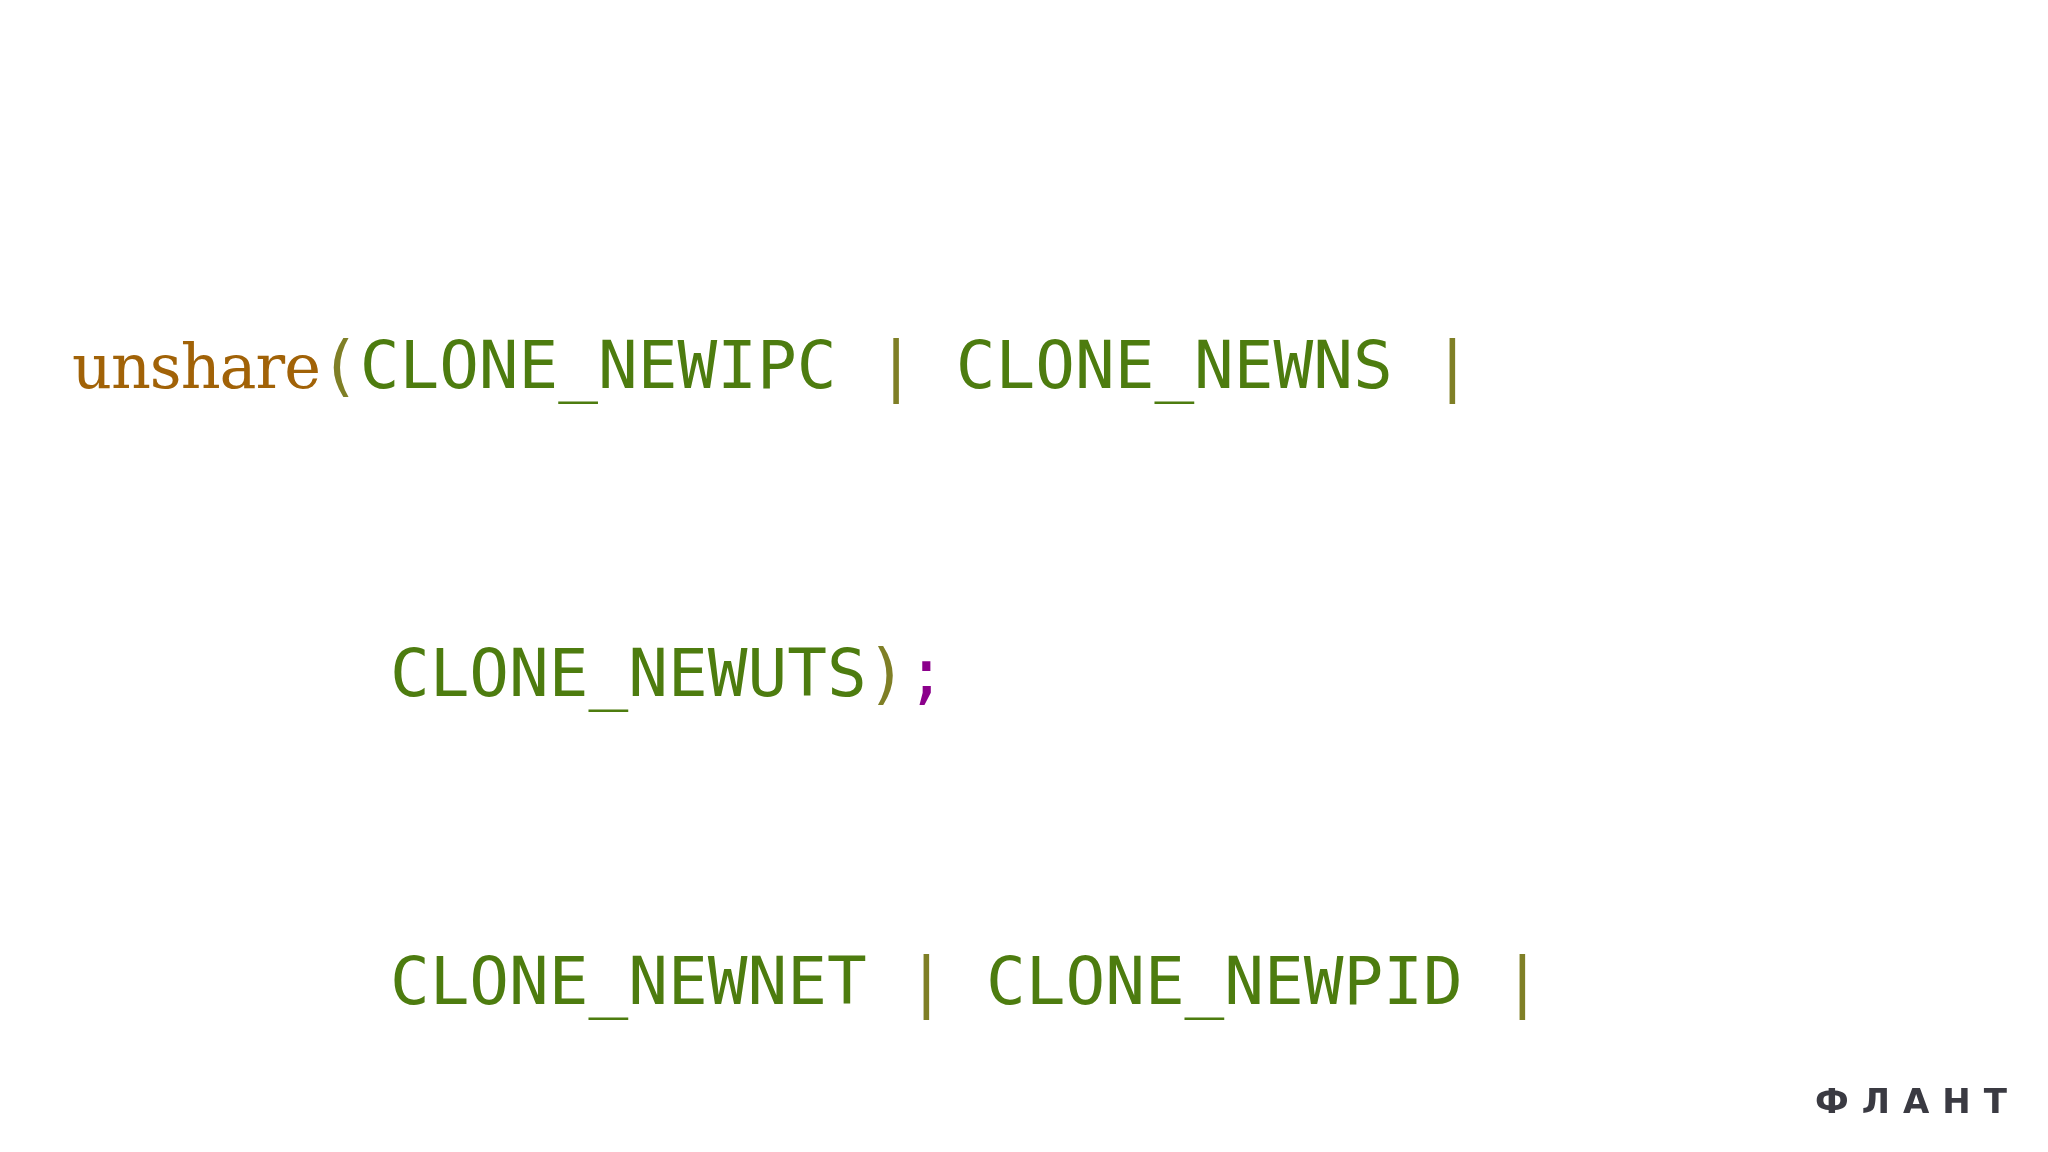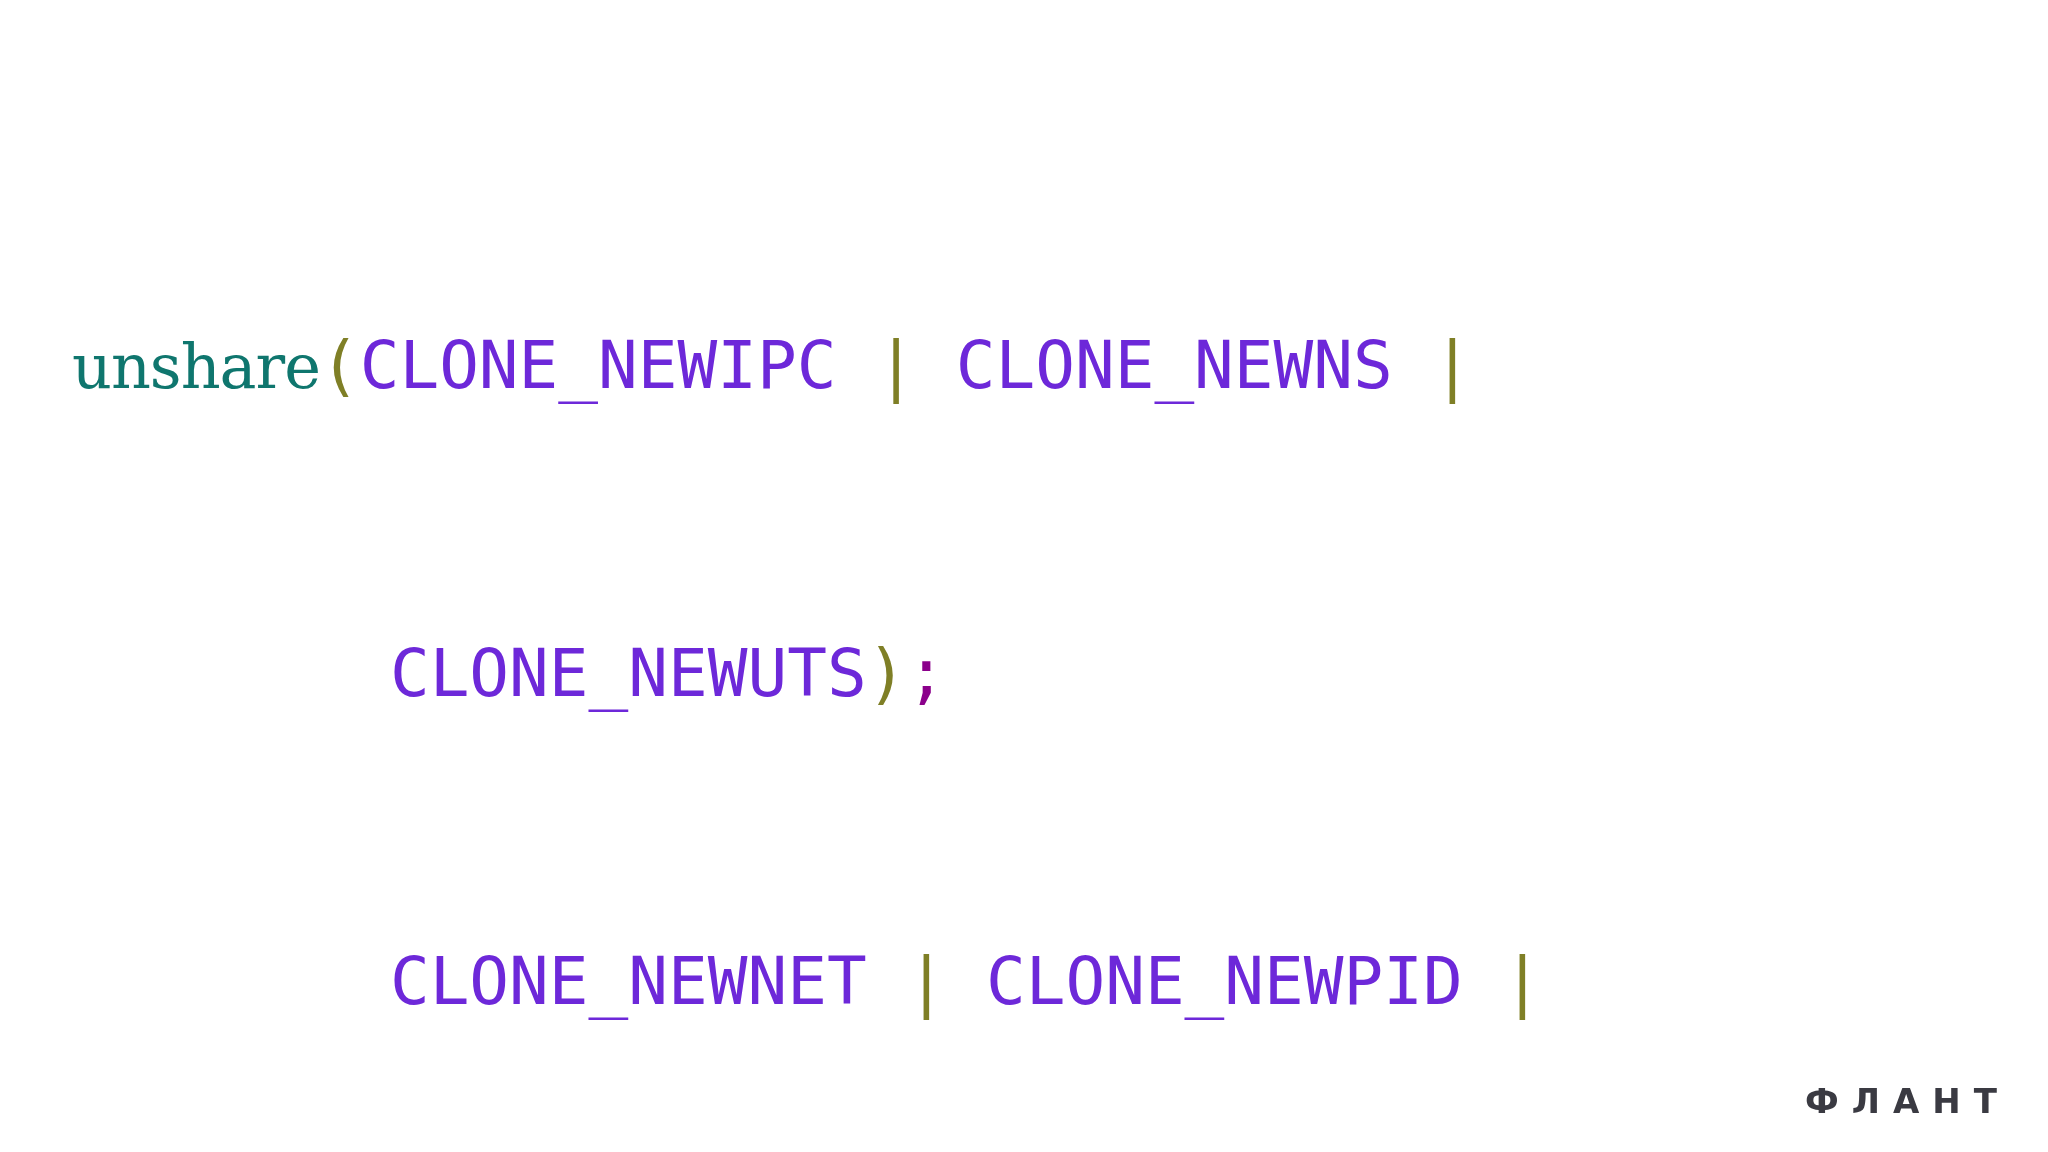--- a/index.html
+++ b/index.html
@@ -37,27 +37,27 @@
 
   .code-line {
     white-space: pre;
     display: block;
     height: 77px;
   }
 
   
   .tok-func {
     font-family: "DejaVu Serif", "Liberation Serif", serif;
-    color: #0f766e;
+    color: #a16207;
     font-size: 62px;
     letter-spacing: -1px;
   }
 
   .tok-const {
-    color: #6d28d9;
+    color: #4d7c0f;
   }
 
   .tok-punct-paren {
     color: #7f7f26;
   }
 
   .tok-op-pipe {
     color: #7f7f26;
   }
 
@@ -66,21 +66,21 @@
   }
 
   
   .indent {
     color: transparent;
   }
 
   
   .brand-logo {
     position: absolute;
-    right: 38px;
+    right: 28px;
     bottom: 34px;
     font-family: "DejaVu Sans", sans-serif;
     font-weight: 700;
     font-size: 34px;
     letter-spacing: 13px;
     color: #3a3a42;
     line-height: 1;
     text-indent: 13px;
   }
 </style>

